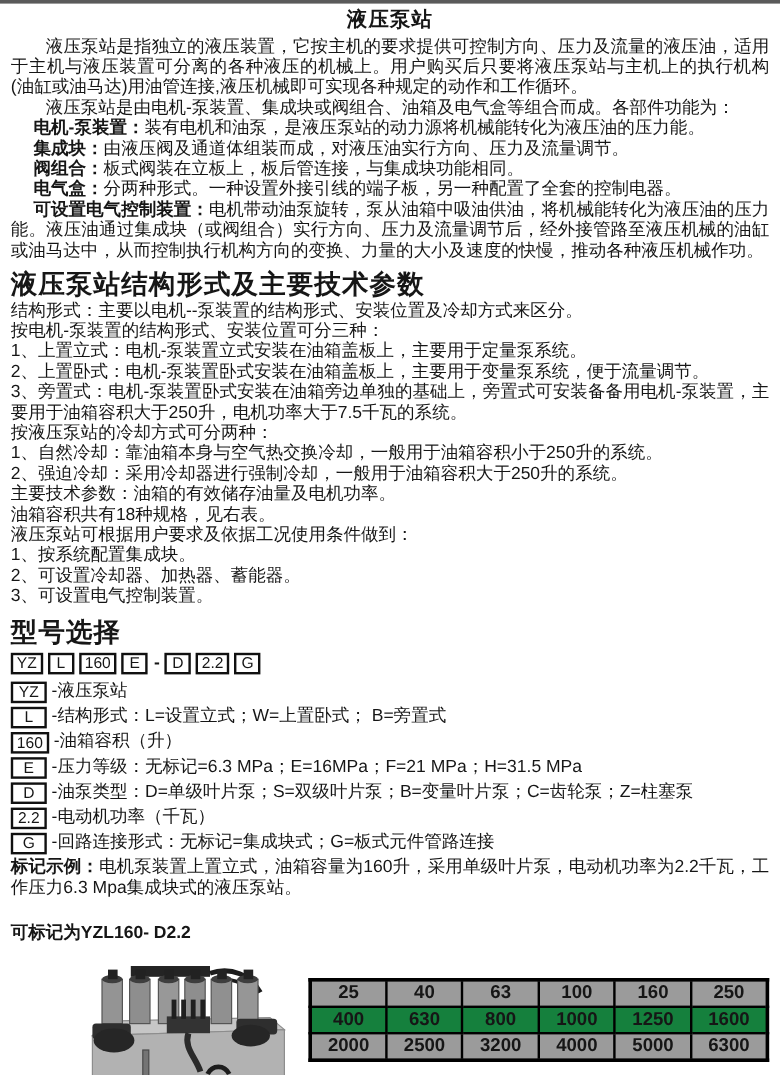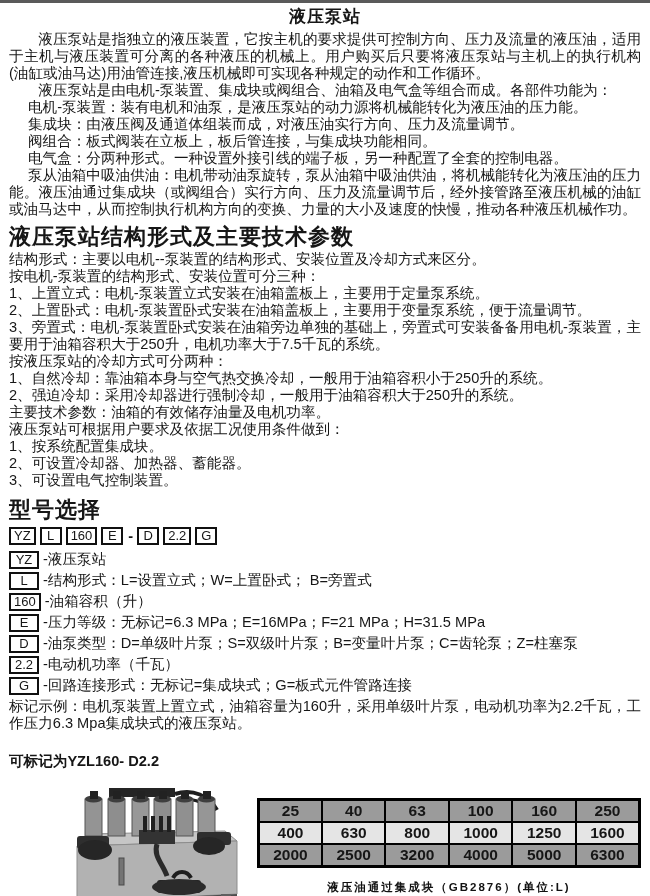--- a/index.html
+++ b/index.html
@@ -15,21 +15,21 @@
     padding:3px 9px 0 9px;
     border-top:3px solid #5a5a5a;
   }
   h1{font-size:17px;line-height:20px;margin:1px 0 4px 0;font-weight:bold;letter-spacing:1px;text-align:center;}
   h2{font-size:22px;line-height:20px;font-weight:bold;letter-spacing:1px;}
   .h2-structure{margin:9px 0 4px 0;}
   .h2-model{margin:11px 0 6px 0;}
   p{margin:0;text-align:justify;}
   .ind2{text-indent:2em;}
   .ind1{text-indent:1.3em;}
-  b.lead{font-weight:normal;}
+  b.lead{font-weight:bold;}
   .s2line{margin:0;}
   .code-row{margin:1px 0 5px 0;height:20px;display:flex;align-items:center;}
   .mbox{
     display:inline-block;border:2px solid #101010;
     font-weight:normal;font-size:13px;line-height:14px;
     padding:0 3px;margin-right:4px;text-align:center;min-width:12px;
     background:#fff;
   }
   .dash{font-weight:bold;margin:0 4px 0 1px;}
   .def-row{display:flex;align-items:flex-start;margin:0 0 3px 0;line-height:17px;}
@@ -40,53 +40,54 @@
   .bottom{display:flex;margin-top:16px;align-items:flex-start;}
   .photo-wrap{margin-left:48px;flex:0 0 auto;}
   .tbl-wrap{margin-left:auto;width:384px;margin-top:12px;flex:0 0 auto;}
   table.cap{border-collapse:collapse;width:100%;border:3px solid #000;}
   table.cap td{
     border:2px solid #000;text-align:center;
     font-weight:bold;font-size:15.5px;line-height:20px;padding:0;
     width:16.66%;
   }
   tr.gray td{background:#9b9b9b;}
-  tr.white td{background:#e5e5e5;}
+  tr.white td{background:#15803d;}
   .tbl-caption{
     margin-top:11px;text-align:center;
     font-size:11.5px;font-weight:bold;letter-spacing:2px;color:#111;
   }
 </style>
 </head>
 <body>
 
 <div class="page">
 
   <h1>液压泵站</h1>
 
   <p class="ind2">液压泵站是指独立的液压装置，它按主机的要求提供可控制方向、压力及流量的液压油，适用于主机与液压装置可分离的各种液压的机械上。用户购买后只要将液压泵站与主机上的执行机构(油缸或油马达)用油管连接,液压机械即可实现各种规定的动作和工作循环。</p>
   <p class="ind2">液压泵站是由电机-泵装置、集成块或阀组合、油箱及电气盒等组合而成。各部件功能为：</p>
 
   <p class="ind1"><b class="lead">电机-泵装置：</b><span>装有电机和油泵，是液压泵站的动力源将机械能转化为液压油的压力能。</span></p>
   <p class="ind1"><b class="lead">集成块：</b><span>由液压阀及通道体组装而成，对液压油实行方向、压力及流量调节。</span></p>
   <p class="ind1"><b class="lead">阀组合：</b><span>板式阀装在立板上，板后管连接，与集成块功能相同。</span></p>
   <p class="ind1"><b class="lead">电气盒：</b><span>分两种形式。一种设置外接引线的端子板，另一种配置了全套的控制电器。</span></p>
-  <p class="ind1"><b class="lead">泵从油箱中吸油供油：</b><span>电机带动油泵旋转，泵从油箱中吸油供油，将机械能转化为液压油的压力能。液压油通过集成块（或阀组合）实行方向、压力及流量调节后，经外接管路至液压机械的油缸或油马达中，从而控制执行机构方向的变换、力量的大小及速度的快慢，推动各种液压机械作功。</span></p>
+  <p class="ind1"><b class="lead">可设置电气控制装置：</b><span>电机带动油泵旋转，泵从油箱中吸油供油，将机械能转化为液压油的压力能。液压油通过集成块（或阀组合）实行方向、压力及流量调节后，经外接管路至液压机械的油缸或油马达中，从而控制执行机构方向的变换、力量的大小及速度的快慢，推动各种液压机械作功。</span></p>
 
   <h2 class="h2-structure">液压泵站结构形式及主要技术参数</h2>
 
   <p class="s2line">结构形式：主要以电机--泵装置的结构形式、安装位置及冷却方式来区分。</p>
   <p class="s2line">按电机-泵装置的结构形式、安装位置可分三种：</p>
   <p class="s2line">1、上置立式：电机-泵装置立式安装在油箱盖板上，主要用于定量泵系统。</p>
   <p class="s2line">2、上置卧式：电机-泵装置卧式安装在油箱盖板上，主要用于变量泵系统，便于流量调节。</p>
   <p class="s2line">3、旁置式：电机-泵装置卧式安装在油箱旁边单独的基础上，旁置式可安装备备用电机-泵装置，主要用于油箱容积大于250升，电机功率大于7.5千瓦的系统。</p>
   <p class="s2line">按液压泵站的冷却方式可分两种：</p>
   <p class="s2line">1、自然冷却：靠油箱本身与空气热交换冷却，一般用于油箱容积小于250升的系统。</p>
   <p class="s2line">2、强迫冷却：采用冷却器进行强制冷却，一般用于油箱容积大于250升的系统。</p>
   <p class="s2line">主要技术参数：油箱的有效储存油量及电机功率。</p>
+  <p class="s2line">油箱容积共有18种规格，见右表。</p>
   <p class="s2line">液压泵站可根据用户要求及依据工况使用条件做到：</p>
   <p class="s2line">1、按系统配置集成块。</p>
   <p class="s2line">2、可设置冷却器、加热器、蓄能器。</p>
   <p class="s2line">3、可设置电气控制装置。</p>
 
   <h2 class="h2-model">型号选择</h2>
 
   <div class="code-row">
     <span class="mbox">YZ</span>
     <span class="mbox">L</span>

